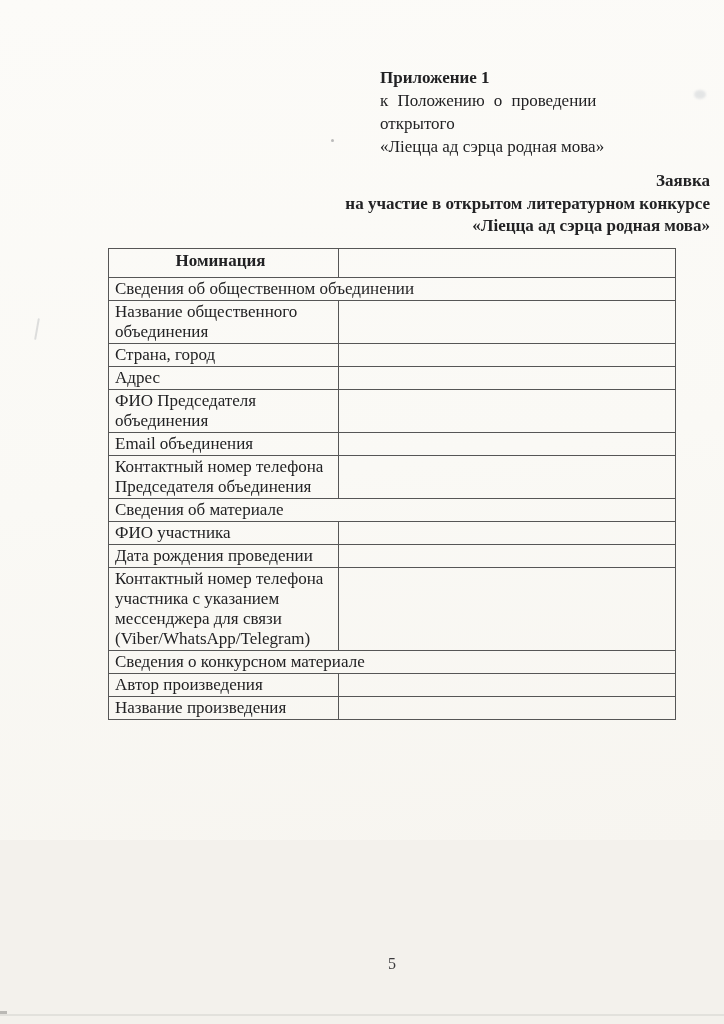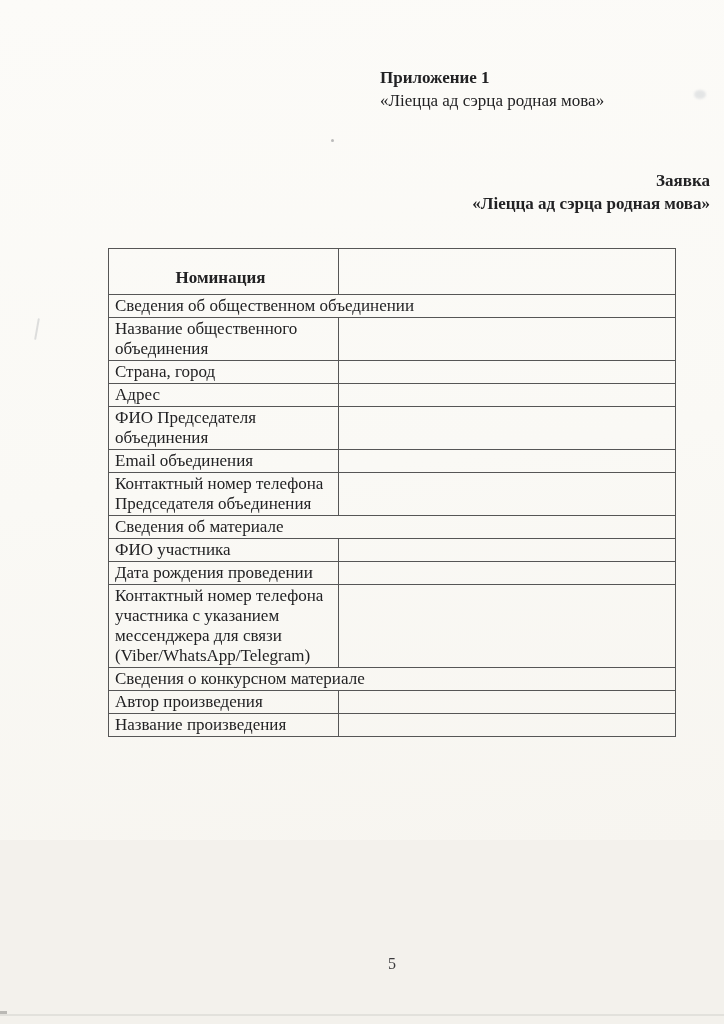--- a/index.html
+++ b/index.html
@@ -56,21 +56,21 @@
   table.form-table td {
     border: 1px solid #565656;
     padding: 1px 12px 1px 6px;
     line-height: 20px;
     vertical-align: top;
     overflow: hidden;
   }
   td.section-cell {
     padding: 7px 4px;
   }
-  tr.row-tall td { padding-top: 19px; padding-bottom: 6px; }
+  tr.row-tall td { padding-top: 2px; padding-bottom: 6px; }
   td.cell-bold { font-weight: bold; }
   td.cell-center { text-align: center; }
   td.value-cell { padding: 1px 4px; }
   
   .page-number {
     position: absolute;
     left: 108px;
     top: 955px;
     width: 568px;
     text-align: center;
@@ -114,25 +114,27 @@
     opacity: 0.55;
   }
 </style>
 </head>
 <body>
 
 <div class="scan-page">
 
   <div class="appendix">
     <div class="line-bold">Приложение 1</div>
+    <div class="line-justified">к Положению о проведении открытого</div>
     <div>«Ліецца ад сэрца родная мова»</div>
   </div>
 
   <div class="title-block">
     <div>Заявка</div>
+    <div>на участие в открытом литературном конкурсе</div>
     <div>«Ліецца ад сэрца родная мова»</div>
   </div>
 
   <table class="form-table">
     <colgroup>
         <col class="c1">
         <col class="c2">
       </colgroup>
     <tbody>
         <tr class="row-tall">

